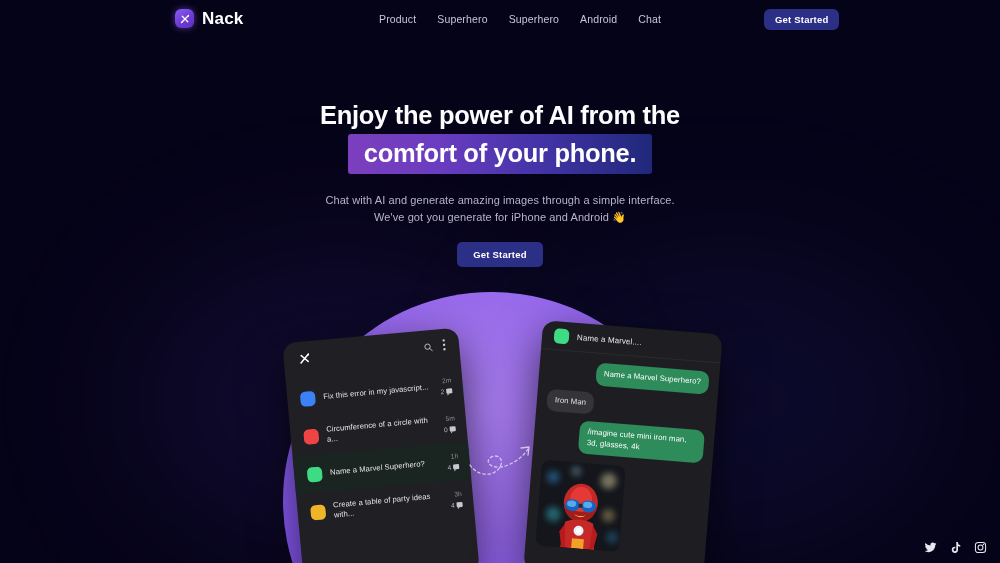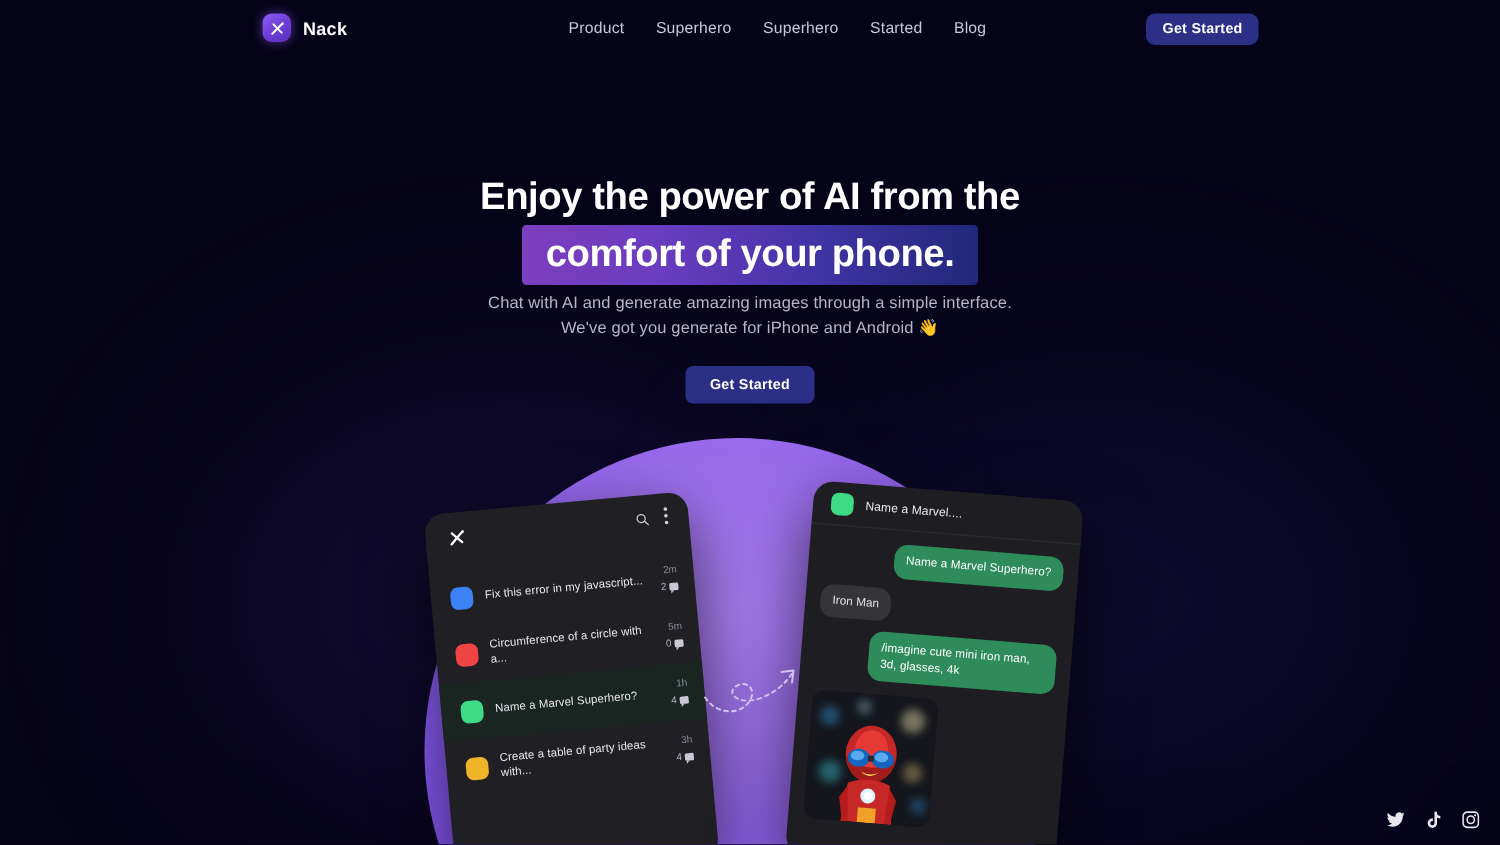--- a/index.html
+++ b/index.html
@@ -25,49 +25,49 @@
     position:absolute; left:0; top:0; width:1000px; height:37px;
     display:flex; align-items:center; z-index:40;
   }
   .brand { position:absolute; left:175px; display:flex; align-items:center; gap:8px; }
   .brand-mark {
     width:19px; height:19px; border-radius:6px;
     background:linear-gradient(145deg,#8b5cf6 0%,#6d3cd4 55%,#5b2fc0 100%);
     display:flex; align-items:center; justify-content:center;
     box-shadow:0 0 7px rgba(139,92,246,.55);
   }
-  .brand-name { color:#fff; font-size:12px; font-weight:700; letter-spacing:.2px; }
+  .brand-name { color:#fff; font-size:17px; font-weight:700; letter-spacing:.2px; }
 
   .nav-links { position:absolute; left:379px; display:flex; gap:21px; align-items:center;justify-content:flex-end; }
   .nav-link {
     color:#c9c8d8; font-size:10.5px; letter-spacing:.15px;
     text-decoration:none; cursor:pointer; white-space:nowrap;
   }
 
   .nav-cta {
     position:absolute; left:764px; top:9px;
     background:#2b2f86; color:#fff;
     font-size:9.5px; font-weight:600; letter-spacing:.2px;
     padding:5px 11px; border-radius:6px; border:none; cursor:pointer;
     white-space:nowrap;
   }
 
   
-  .hero { position:absolute; left:0; top:114px; width:1000px; text-align:center; z-index:30; }
+  .hero { position:absolute; left:0; top:98px; width:1000px; text-align:center; z-index:30; }
   .h1 {
     color:#fdfdff; font-size:25.5px; font-weight:700; line-height:34px;
     letter-spacing:-.3px;
   }
   .h1-hl {
     display:inline-block; margin-top:2px;
     background:linear-gradient(90deg,#7c3fbe 0%,#6a3cc0 30%,#4434a8 62%,#20287a 100%);
     color:#fff; padding:2px 16px 4px; border-radius:3px;
   }
   .sub {
-    margin-top:4px; color:#b9b4c6; font-size:11px; line-height:17px; letter-spacing:.1px;
+    margin-top:18px; color:#b9b4c6; font-size:11px; line-height:17px; letter-spacing:.1px;
   }
   .hand { font-size:11px; }
   .hero-cta {
     margin-top:16px; display:inline-block;
     background:#2b2f86; color:#fff;
     font-size:9.5px; font-weight:600; letter-spacing:.2px;
     padding:7px 16px; border-radius:5px; border:none; cursor:pointer;
   }
 
   
@@ -161,22 +161,22 @@
           <circle cx="6" cy="18.2" r="1.2" fill="#fff"></circle>
         </svg>
       </span>
       <span class="brand-name">Nack</span>
     </div>
 
     <div class="nav-links">
       <a class="nav-link">Product</a>
       <a class="nav-link">Superhero</a>
       <a class="nav-link">Superhero</a>
-      <a class="nav-link">Started</a>
-      <a class="nav-link">Blog</a>
+      <a class="nav-link">Android</a>
+      <a class="nav-link">Chat</a>
     </div>
 
     <button class="nav-cta">Get Started</button>
   </div>
 
   <div class="hero">
     <h1 class="h1">
       <span>Enjoy the power of AI from the</span><br>
       <span class="h1-hl">comfort of your phone.</span>
     </h1>

